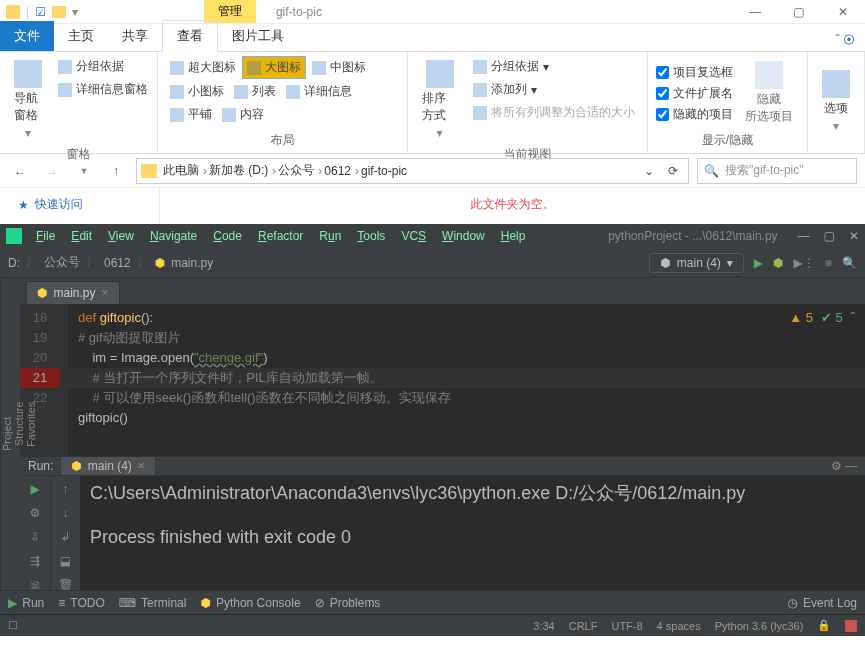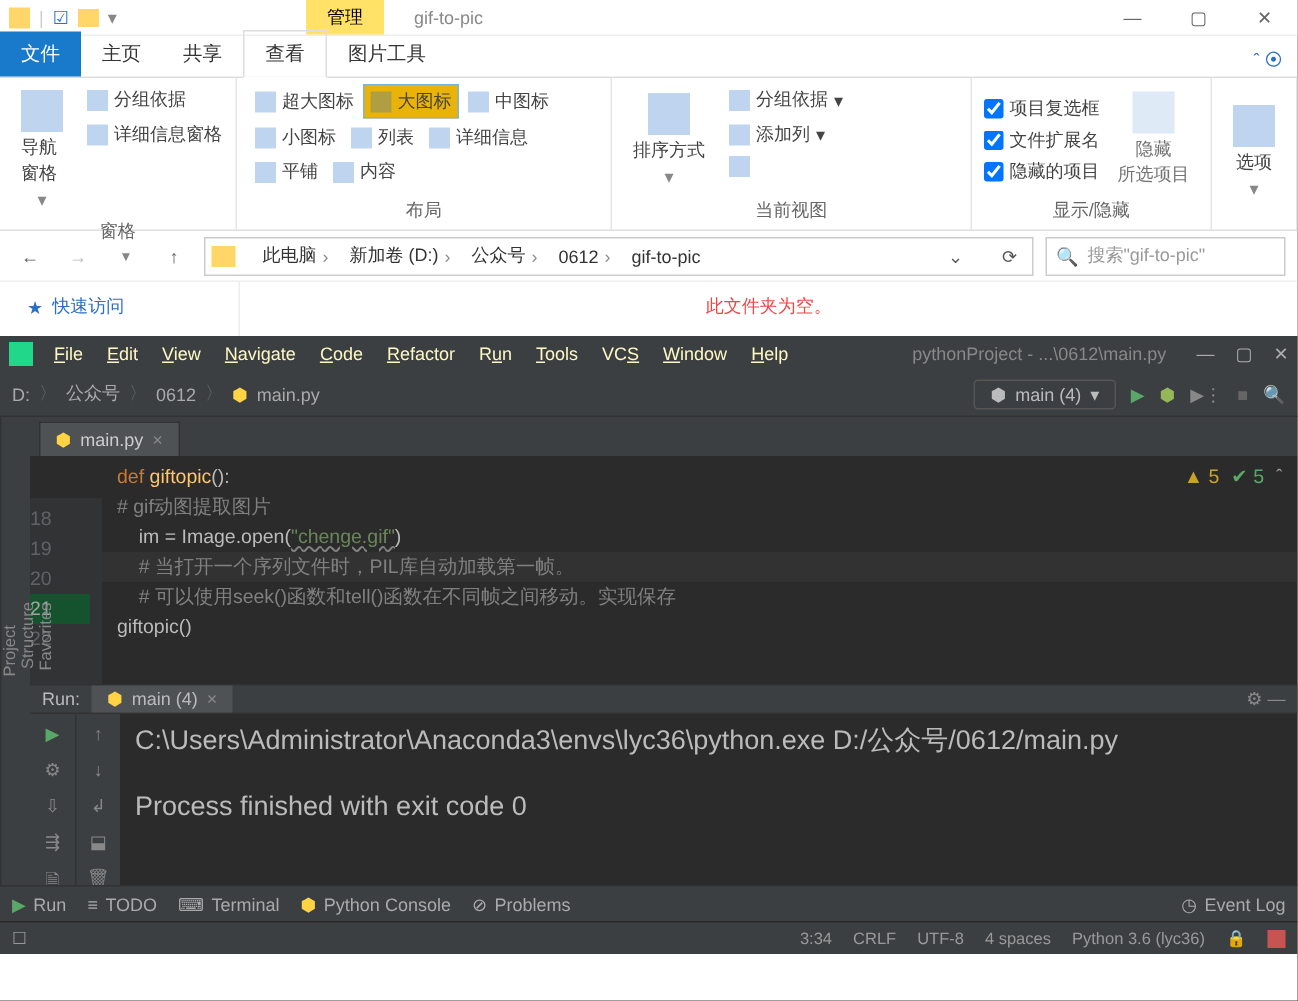--- a/index.html
+++ b/index.html
@@ -27,38 +27,38 @@
 .bigbtn { display: flex; flex-direction: column; align-items: center; justify-content: center; gap: 2px; padding: 4px 6px; font-size: 12px; color: #444; }
 .bigbtn .ic { width: 28px; height: 28px; background: #2a6fc9; opacity: 0.3; }
 .smbtn { display: flex; align-items: center; gap: 4px; font-size: 12px; color: #444; padding: 2px 4px; white-space: nowrap; }
 .smbtn .ic { width: 14px; height: 14px; background: #2a6fc9; opacity: 0.3; display: inline-block; }
 .col { display: flex; flex-direction: column; gap: 2px; }
 .chk { display: flex; align-items: center; gap: 4px; font-size: 12px; color: #444; }
 .chk input { width: 13px; height: 13px; }
 
 .addrbar { height: 34px; display: flex; align-items: center; gap: 8px; padding: 4px 8px; border-bottom: 1px solid #eee; }
 .addrbar .navbtn { width: 24px; height: 24px; display: flex; align-items: center; justify-content: center; color: #555; }
-.addrbar .path { flex: 1; border: 1px solid #ccc; height: 26px; display: flex; align-items: center; padding: 0 4px; gap: 14px; }
+.addrbar .path { flex: 1; border: 1px solid #ccc; height: 26px; display: flex; align-items: center; padding: 0 4px; gap: 2px; }
 .addrbar .path .folder-ic { width: 16px; height: 14px; background: #ffd667; display: inline-block; margin-right: 4px; }
 .addrbar .crumb { display: flex; align-items: center; gap: 4px; font-size: 12px; color: #333; }
 .addrbar .crumb .sep { color: #888; }
 .addrbar .path-ctrl { width: 22px; text-align: center; color: #555; }
 .addrbar .search { width: 160px; border: 1px solid #ccc; height: 26px; display: flex; align-items: center; padding: 0 6px; color: #999; gap: 6px; }
 
 .exp-body { display: flex; height: 36px; }
 .exp-side { width: 160px; border-right: 1px solid #eee; padding: 8px 18px; }
 .exp-side .qa { color: #2a6fc9; font-size: 12px; display: flex; align-items: center; gap: 6px; }
 .exp-main { flex: 1; display: flex; align-items: flex-start; justify-content: center; padding-top: 8px; color: #ef4444; font-size: 12px; }
 
 
 .ide { background: #3c3f41; color: #bbb; height: 412px; display: flex; flex-direction: column; font-size: 12px; }
 .ide-title { height: 24px; display: flex; align-items: center; padding: 0 6px; background: #3c3f41; }
 .ide-title .logo { width: 16px; height: 16px; background: #21d789; margin-right: 8px; }
 .ide-menu { display: flex; gap: 4px; }
-.ide-menu span { padding: 2px 6px; color: #fef9c3; }
+.ide-menu span { padding: 2px 6px; color: #86efac; }
 .ide-menu span u { text-decoration: underline; }
 .ide-title .proj { margin-left: auto; margin-right: 20px; color: #888; }
 .ide-title .wctrls { display: flex; gap: 14px; color: #aaa; }
 
 .ide-tool { height: 30px; display: flex; align-items: center; padding: 0 8px; background: #3c3f41; border-bottom: 1px solid #323232; }
 .ide-crumb { display: flex; align-items: center; gap: 6px; color: #aaa; }
 .ide-crumb .sep { color: #666; }
 .ide-crumb .pyic { color: #ffd343; }
 .ide-tool .right { margin-left: auto; display: flex; align-items: center; gap: 10px; }
 .run-cfg { border: 1px solid #555; padding: 2px 10px; border-radius: 3px; display: flex; align-items: center; gap: 6px; }
@@ -66,22 +66,22 @@
 .ic-bug { color: #94b758; }
 
 .ide-main { flex: 1; display: flex; min-height: 0; }
 .side-strip { width: 20px; background: #3c3f41; writing-mode: vertical-rl; transform: rotate(180deg); text-align: center; color: #888; font-size: 11px; padding: 6px 0; border-right: 1px solid #323232; }
 .editor-wrap { flex: 1; display: flex; flex-direction: column; min-height: 0; }
 .ed-tabs { height: 26px; display: flex; align-items: end; background: #3c3f41; padding-left: 6px; }
 .ed-tab { background: #4e5254; padding: 4px 10px; border: 1px solid #323232; border-bottom: none; display: flex; align-items: center; gap: 6px; color: #ccc; }
 .ed-tab .close { color: #888; }
 
 .editor { flex: 1; display: flex; background: #2b2b2b; font-family: "Consolas", monospace; font-size: 13px; min-height: 0; overflow: hidden; }
-.gutter { width: 48px; background: #313335; color: #606366; text-align: left; padding: 4px 8px 4px 0; line-height: 20px; margin-top: 28px; }
-.gutter div.hl { background: #14532d; color: #a4a3a3; }
+.gutter { width: 48px; background: #313335; color: #606366; text-align: center; padding: 4px 8px 4px 0; line-height: 20px; }
+.gutter div.hl { background: #7f1d1d; color: #a4a3a3; }
 .code { flex: 1; padding: 4px 0; line-height: 20px; position: relative; }
 .codeline { padding-left: 10px; white-space: pre; }
 .codeline.hl { background: #323232; }
 .kw { color: #cc7832; }
 .fn { color: #ffc66d; }
 .str { color: #6a8759; }
 .cm { color: #808080; }
 .us { text-decoration: underline wavy #808080; }
 .badges { position: absolute; top: 4px; right: 10px; display: flex; gap: 8px; color: #999; }
 .badges .warn { color: #c9a227; }
@@ -205,20 +205,21 @@
         <div class="bigbtn">
             <div class="ic"></div>
             <span>排序方式</span>
             <span style="color:#888">▾</span>
           </div>
         <div class="col">
           <div class="smbtn"><span class="ic"></span><span>分组依据</span> ▾</div>
           <div class="smbtn"><span class="ic"></span><span>添加列</span> ▾</div>
           <div class="smbtn" style="color:#aaa">
               <span class="ic"></span>
+              <span>将所有列调整为合适的大小</span>
             </div>
         </div>
       </div>
       <div class="label">当前视图</div>
     </div>
     <div class="rgroup" style="width:160px">
       <div class="body">
         <div class="col" style="justify-content:center;gap:4px">
           <label class="chk">
               <input type="checkbox" checked="" style="">

